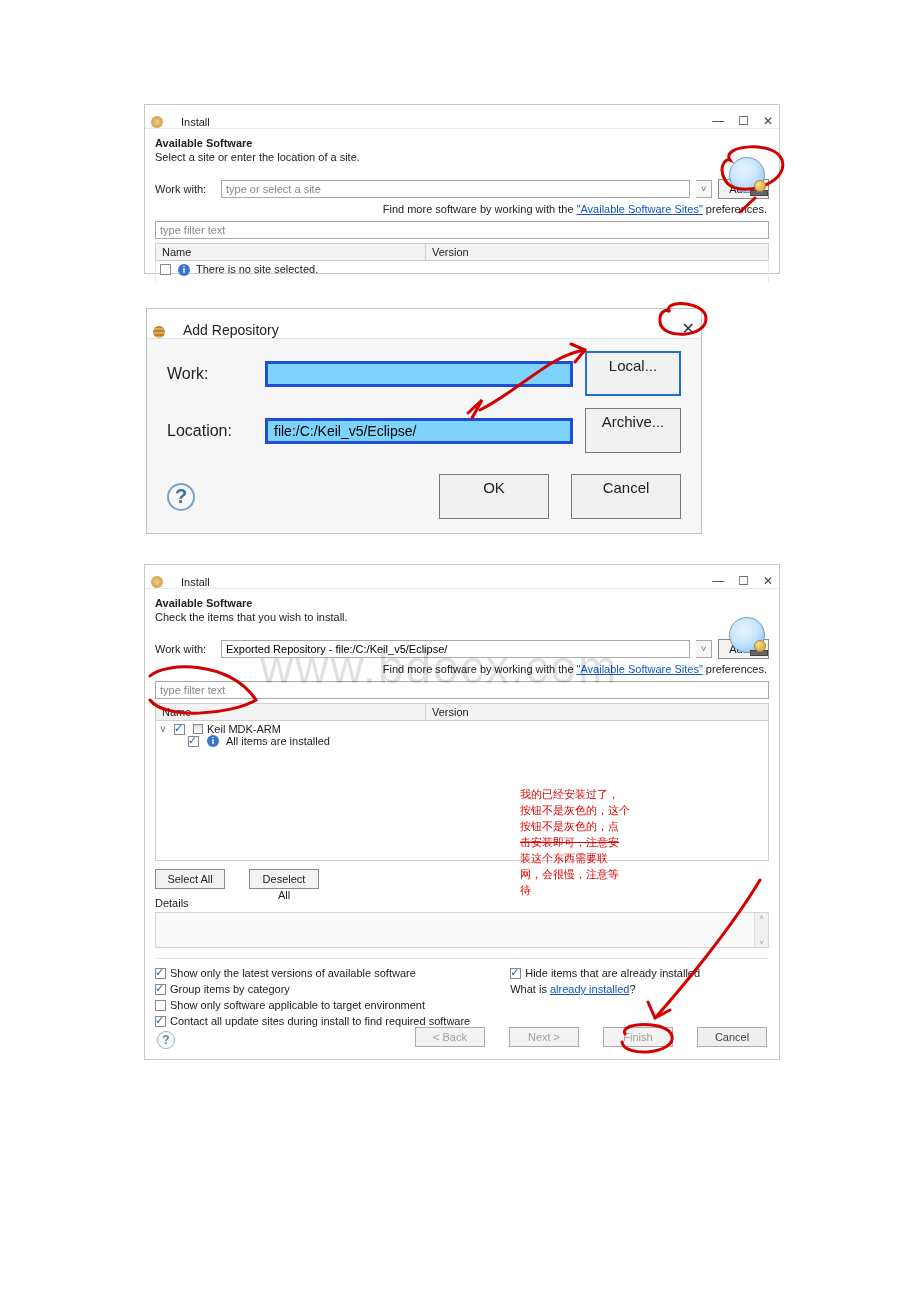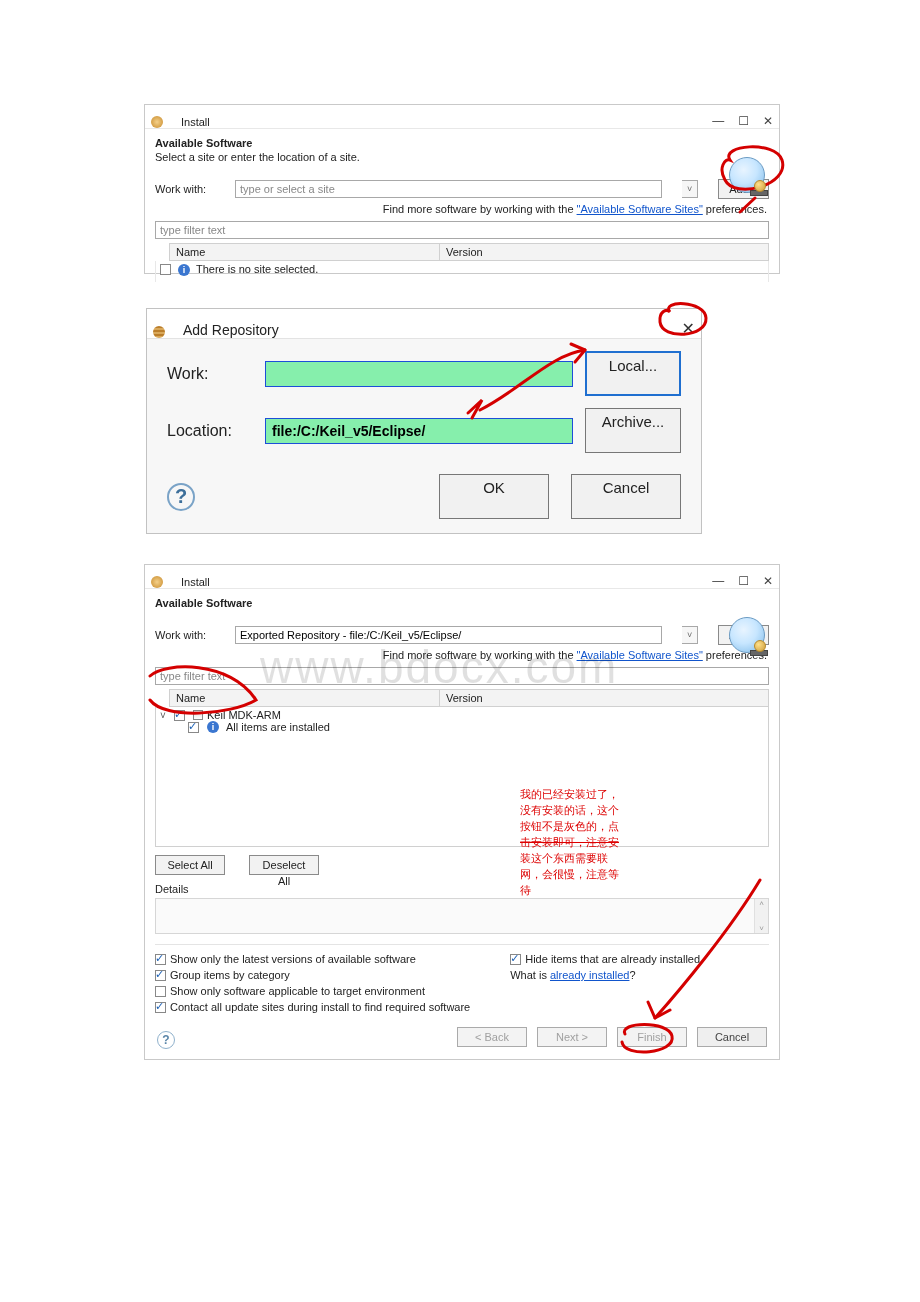--- a/index.html
+++ b/index.html
@@ -38,45 +38,45 @@
   }
   .globe-icon::before{
     content:""; position:absolute; right:-2px; bottom:0px; width:10px; height:10px;
     border-radius:50%;
     background:radial-gradient(circle at 35% 35%, #ffe08a 0%, #d6a94a 80%);
     border:1px solid #b88a2a;
     z-index:2;
   }
   .globe-wrap { position:absolute; right:14px; top:28px; }
 
-  .row { display:flex; align-items:center; gap:20px; margin:4px 10px; }
+  .row { display:flex; align-items:center; gap:6px; margin:4px 10px; }
   .label { font-size:11px; min-width:60px; }
   .input { flex:1; border:1px solid #a8a8a8; height:18px; font-size:11px; padding:0 4px; background:#fff; }
   .select-caret { width:16px; height:18px; border:1px solid #a8a8a8; border-left:none; display:flex; align-items:center; justify-content:center; color:#666; font-size:9px; background:#f6f6f6;}
   .btn { border:1px solid #8a8a8a; background:#f2f2f2; font-size:11px; padding:1px 10px; height:20px; line-height:16px; cursor:default;}
   .findline { text-align:right; font-size:11px; margin:2px 12px 6px 0; }
   .link { color:#1155cc; text-decoration:underline; cursor:pointer;}
   .filter-input { margin:2px 10px; border:1px solid #a8a8a8; height:18px; font-size:11px; padding:0 4px; color:#888;}
-  .tablehdr { display:flex; margin:4px 10px 0 24px; background:#f3f3f3; border:1px solid #d0d0d0; font-size:11px;align-items:flex-end;}
+  .tablehdr { display:flex; margin:4px 10px 0 10px; background:#f3f3f3; border:1px solid #d0d0d0; font-size:11px;align-items:flex-end;}
   .tablehdr .col { padding:2px 6px; }
   .tbl-body { margin:0 10px; border-left:1px solid #e8e8e8; border-right:1px solid #e8e8e8; font-size:11px; padding:2px 4px 60px 4px;}
   .chk { width:11px; height:11px; border:1px solid #888; display:inline-block; vertical-align:-2px; margin-right:4px; background:#fff; position:relative;}
   .chk.checked::after{content:"✓"; position:absolute; top:-3px; left:-1px; font-size:11px; color:#1a5fb4;}
   .info-i { display:inline-flex; width:12px; height:12px; border-radius:50%; background:#3a76d0; color:#fff; font-size:9px; font-weight:bold; align-items:center; justify-content:center; margin-right:3px;}
 
   
   #dlg1 { position:absolute; left:144px; top:104px; width:636px; height:170px; border:1px solid #c9c9c9; }
   #dlg1 .tablehdr .col1{ width:270px; border-right:1px solid #d0d0d0;}
   #dlg1 .tablehdr .col2{ flex:1; }
 
   
   #addrepo { position:absolute; left:146px; top:308px; width:556px; height:226px; border:1px solid #c2c2c2; background:#f7f7f7; }
   #addrepo .titlebar{ height:30px; border-bottom:1px solid #e3e3e3; background:#fff;}
   #addrepo .big-label { font-size:16px; color:#222; width:86px; }
-  #addrepo .big-input { flex:1; height:26px; border:1px solid #1d4ed8; background:#86efac; font-size:14px; padding:0 6px;font-weight:bold;}
+  #addrepo .big-input { flex:1; height:26px; border:3px solid #1d4ed8; background:#7dd3fc; font-size:14px; padding:0 6px;}
   #addrepo .big-btn { width:96px; height:45px; border:1px solid #777; background:#f1f1f1; font-size:15px; text-align:center; line-height:26px;}
   #addrepo .big-btn.focus { border:2px solid var(--blue); }
   #addrepo .row { margin:12px 20px; gap:12px; }
   #addrepo .bottom { position:absolute; left:0; right:0; bottom:14px; display:flex; align-items:center; padding:0 20px;}
   #addrepo .help { width:28px; height:28px; border:2px solid #7aa3c7; border-radius:50%; display:flex; align-items:center; justify-content:center; color:#3d6f9a; font-size:20px; font-weight:bold;}
   #addrepo .okcancel { margin-left:auto; display:flex; gap:22px;}
   #addrepo .okcancel .big-btn{ width:110px; }
 
   
   #dlg2 { position:absolute; left:144px; top:564px; width:636px; height:496px; border:1px solid #c9c9c9; }
@@ -85,21 +85,21 @@
   #dlg2 .list-area{ margin:0 10px; border:1px solid #d0d0d0; border-top:none; height:140px; font-size:11px; padding:2px 4px; background:#fff; overflow:hidden;}
   .tree-row{ display:flex; align-items:center; gap:4px; }
   .tree-caret{ width:10px; color:#555; font-size:10px;}
   .install-icon{ width:10px; height:10px; border:1px solid #888; display:inline-block; background:linear-gradient(#ddd,#fff);}
   #dlg2 .btn-row{ display:flex; gap:24px; margin:8px 10px 0 10px;}
   #dlg2 .details{ margin:8px 10px 0 10px; font-size:11px;}
   #dlg2 .details-box{ border:1px solid #d6d6d6; height:36px; position:relative; background:#fafafa; }
   .scroll-stub{ position:absolute; right:0; top:0; width:14px; height:100%; border-left:1px solid #e0e0e0; display:flex; flex-direction:column; justify-content:space-between; align-items:center; font-size:8px; color:#999; background:#f1f1f1;}
   #dlg2 .opts{ display:flex; margin:10px 10px 0 10px; gap:40px; border-top:1px solid #e4e4e4; padding-top:8px;}
   #dlg2 .opts .colopts{ display:flex; flex-direction:column; gap:4px; font-size:11px;}
-  #dlg2 .dlg-buttons{ position:absolute; right:12px; bottom:12px; display:flex; gap:10px;}
+  #dlg2 .dlg-buttons{ position:absolute; right:12px; bottom:12px; display:flex; gap:24px;}
   #dlg2 .dbtn{ width:70px; height:20px; border:1px solid #aaa; background:#efefef; font-size:11px; text-align:center; line-height:18px; color:#444;}
   #dlg2 .dbtn.disabled{ color:#a0a0a0; background:#f3f3f3;}
   #dlg2 .help2{ position:absolute; left:12px; bottom:10px; width:18px; height:18px; border:1.5px solid #8fb1cc; border-radius:50%; display:flex; align-items:center; justify-content:center; color:#5a85a8; font-size:12px; font-weight:bold;}
 
   :root{ --blue:#1f6fd0; }
 
   
   .watermark{ position:absolute; left:260px; top:640px; font-size:46px; letter-spacing:2px; color:rgba(0,0,0,0.12); font-family:Arial,sans-serif; pointer-events:none; user-select:none;}
 
   
@@ -183,20 +183,21 @@
       <span class="wicon" style="background:radial-gradient(circle,#f4d08a,#c78a2a);"></span>
       <span class="title">Install</span>
       <div class="winbtns">
         <span>—</span>
         <span>☐</span>
         <span>✕</span>
       </div>
     </div>
     <div class="section" style="position:relative;">
       <div class="heading">Available Software</div>
+      <div class="sub">Check the items that you wish to install.</div>
       <div class="globe-wrap">
           <div class="globe-icon"></div>
         </div>
     </div>
     <div class="row" style="margin-top:14px;">
       <span class="label">Work with:</span>
       <input class="input" value="Exported Repository - file:/C:/Keil_v5/Eclipse/" style="">
       <div class="select-caret">˅</div>
       <div class="btn">Add...</div>
     </div>
@@ -258,21 +259,21 @@
       <div class="dbtn disabled">Next &gt;</div>
       <div class="dbtn disabled">Finish</div>
       <div class="dbtn">Cancel</div>
     </div>
   </div>
 
   <div class="watermark">www.bdocx.com</div>
 
   <div class="red-note">
     <span>我的已经安装过了，</span>
-    <span>没有安装的话，这个</span>
+    <span>按钮不是灰色的，这个</span>
     <span>按钮不是灰色的，点</span>
     <span style="text-decoration:line-through;">击安装即可，注意安</span>
     <span>装这个东西需要联</span>
     <span>网，会很慢，注意等</span>
     <span>待</span>
   </div>
 
   <svg class="annot" width="920" height="1302">
     <g stroke="#d40000" stroke-width="3" fill="none" stroke-linecap="round">
 

